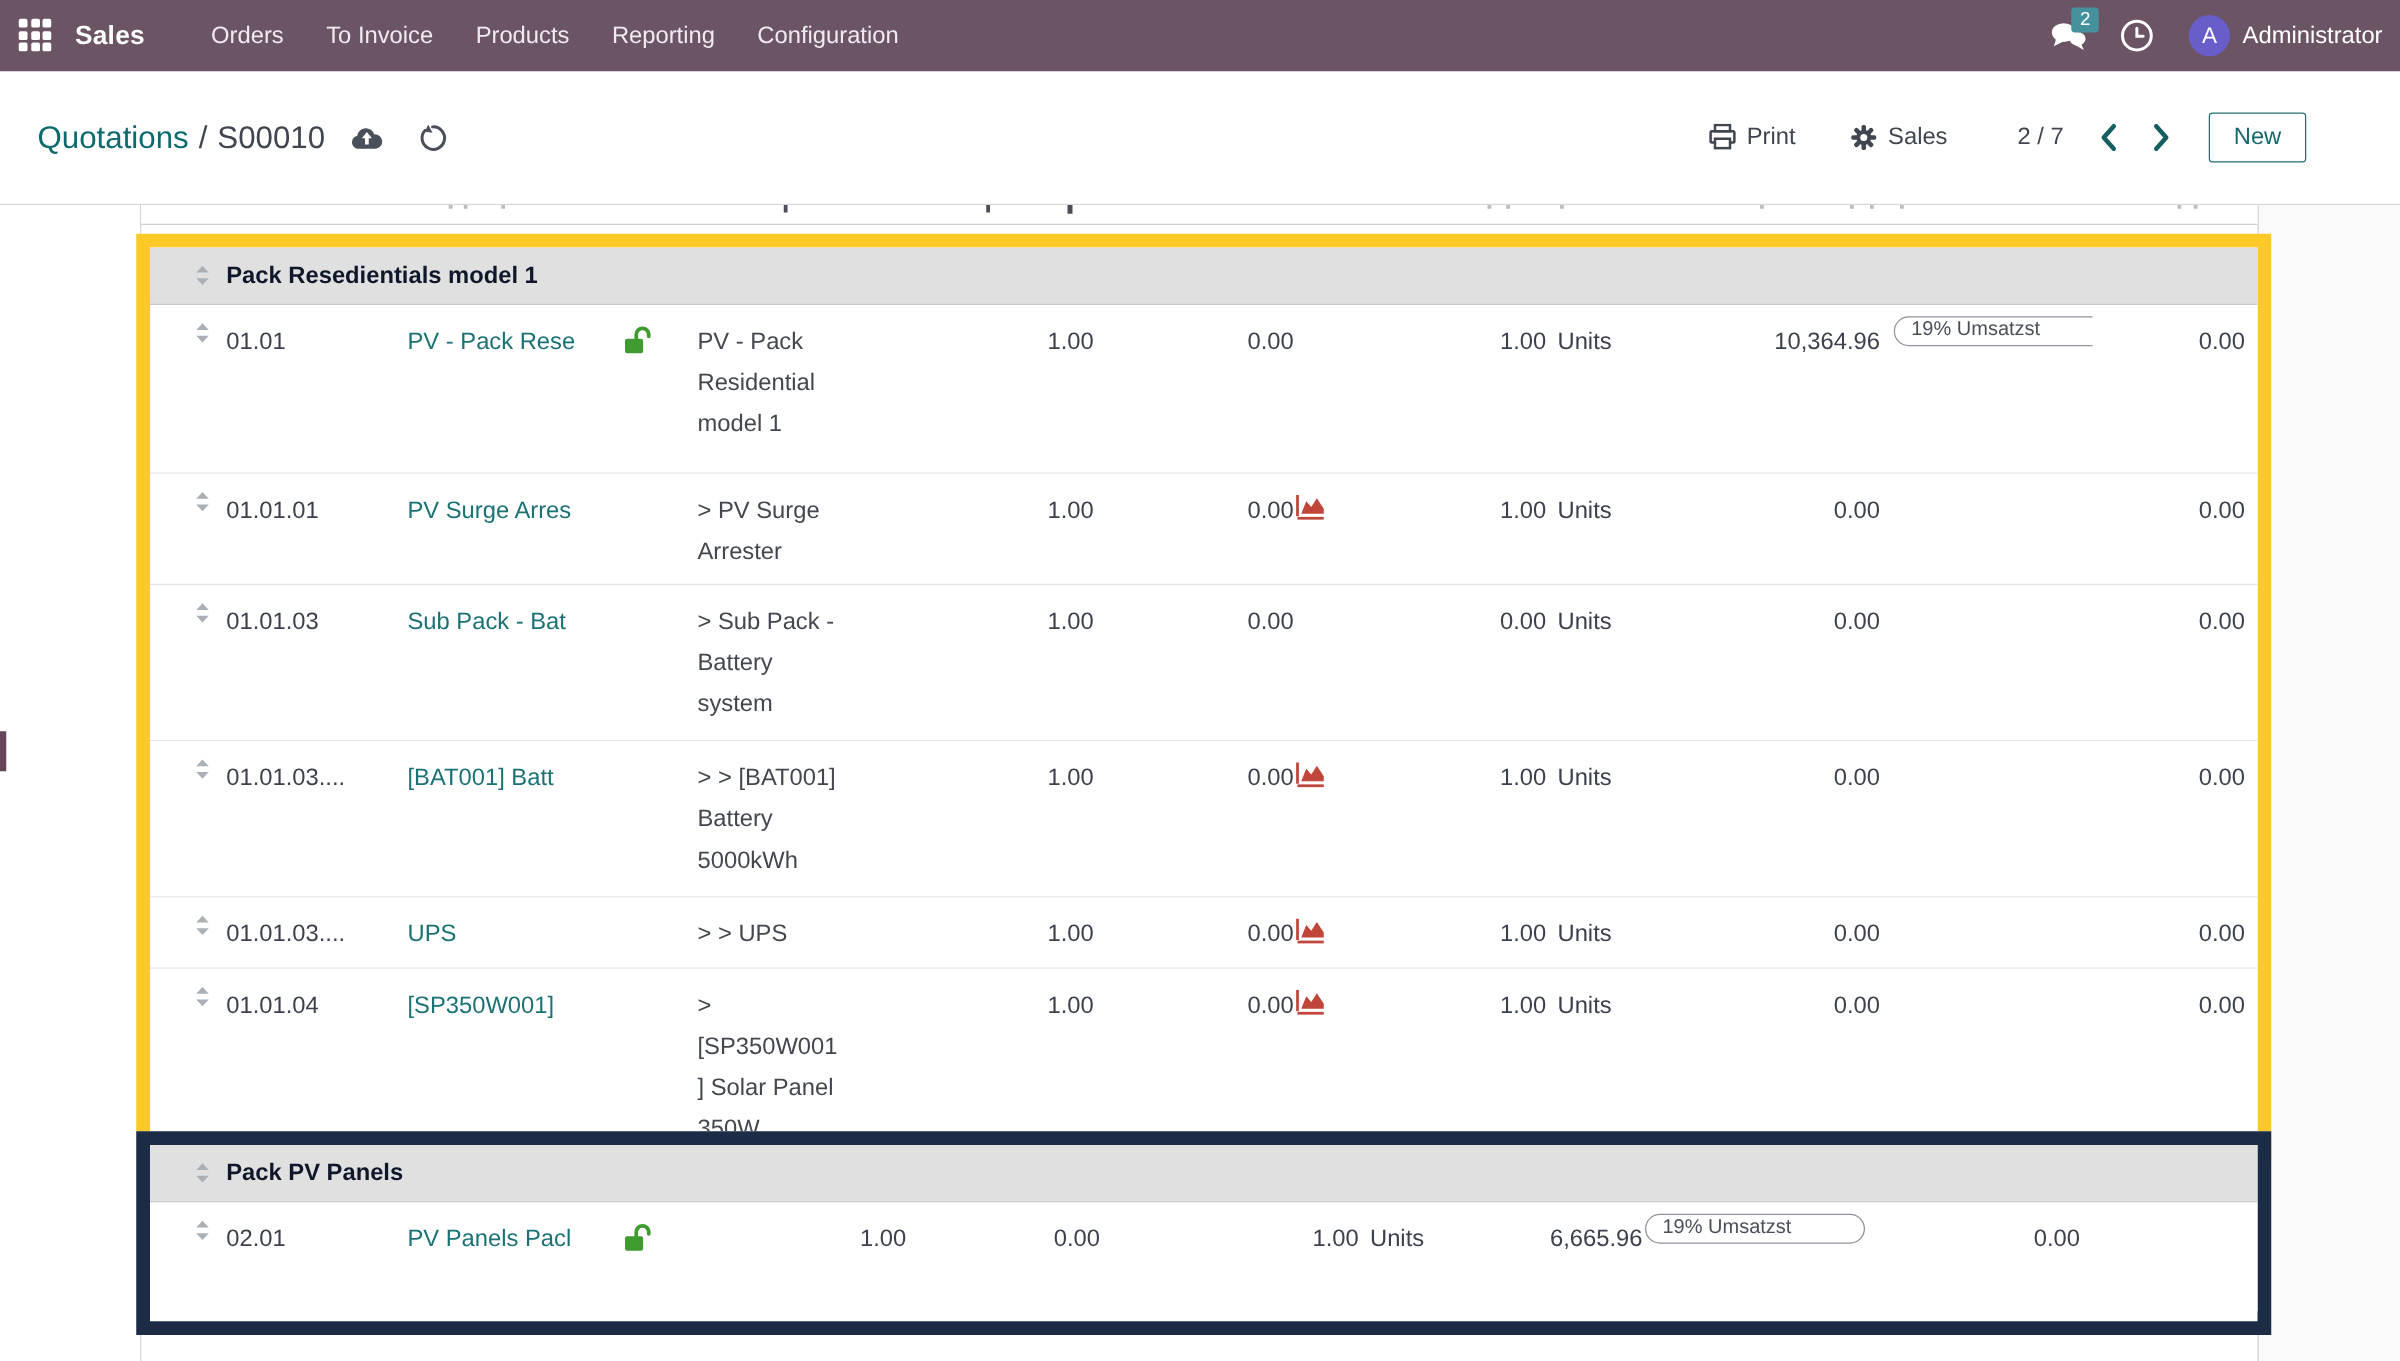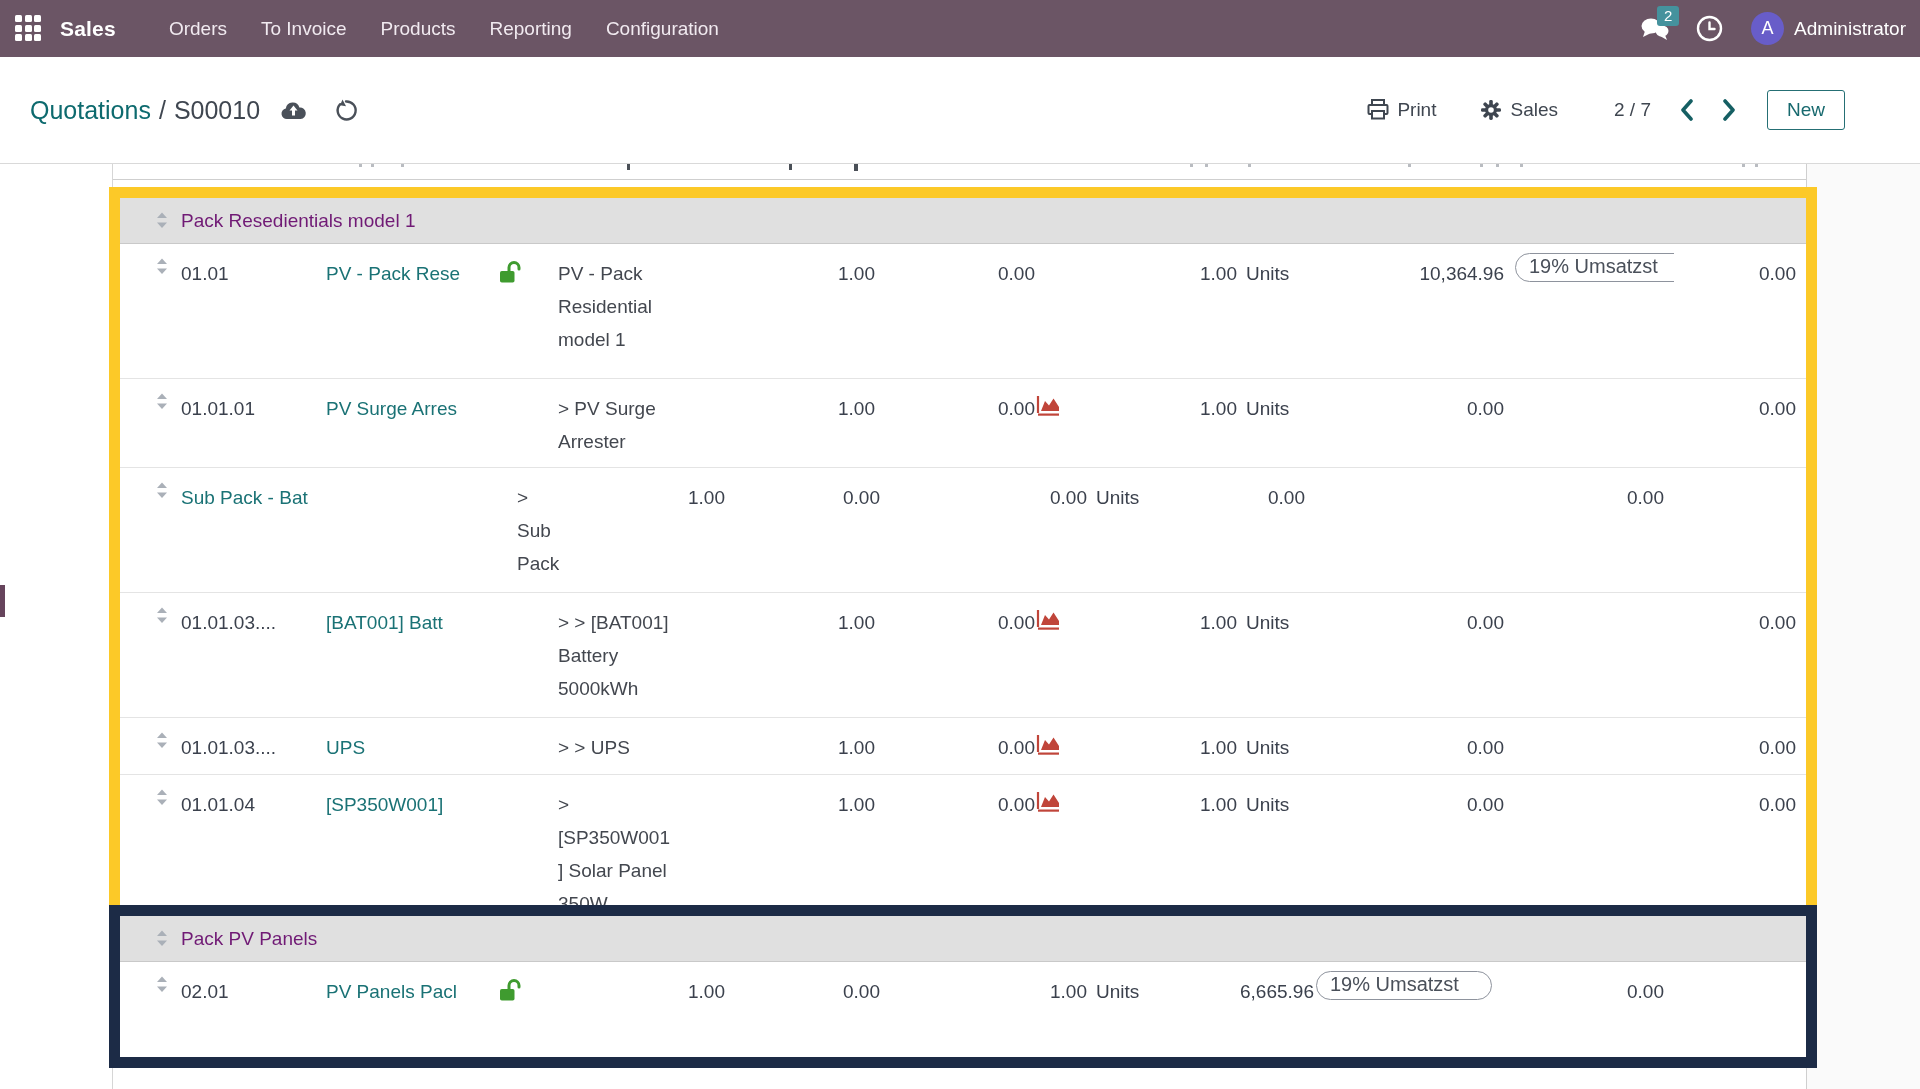--- a/index.html
+++ b/index.html
@@ -45,38 +45,38 @@
   .header-strip { position:absolute; left:113px; width:1693px; top:0; height:16px; background:#fff; border-bottom:1px solid #cfcfcf; }
   .tick { position:absolute; top:0; background:#4a4f57; }
   .tick.faint { background:#b9bcc1; }
 
   .hl-box { position:absolute; left:109px; width:1708px; background:#fff; display:flex; flex-direction:column; }
   .box-yellow { top:23px; height:743px; border:11px solid #fcc928; }
   .box-navy   { top:741px; height:163px; border:11px solid #1c2b46; }
 
   .grid-row { display:grid; grid-template-columns:61px 145px 171px 41px 192px 150px 155px 55px 150px 70px 199px 165px 132px; }
   .group-header { background:#e0e0e0; border-bottom:1px solid #c9c9c9; align-items:center; }
-  .group-name { grid-column:2 / 14; font-weight:normal; font-size:19px; color:#701a75; }
+  .group-name { grid-column:2 / 14; font-weight:bold; font-size:19px; color:#0f172a; }
   .line-row { border-bottom:1px solid #e4e4e4; background:#fff; font-size:19px; }
   .line-row:last-child, .group-header:last-child { border-bottom:none; }
   .cell { padding-top:13px; line-height:33px; }
   .c-handle { display:flex; justify-content:flex-end; padding-right:11px; }
   .group-header .c-handle { padding-top:0; align-self:center; }
   .c-product { overflow:hidden; white-space:nowrap; color:#1a7275; cursor:pointer; }
   .c-lock { padding-top:15px; padding-left:2px; }
   .c-desc { padding-left:20px; color:#43474f; }
   .num { text-align:right; }
   .c-qty { padding-right:5px; }
   .c-inv { padding-right:3px; }
   .c-uom { padding-left:6px; }
   .c-price { padding-right:5px; }
   .c-chart { padding-top:15px; text-align:center; }
   .c-tax { overflow:hidden; white-space:nowrap; }
   .tax-pill { display:inline-block; margin:9px 0 0 6px; border:1px solid #8e939d; border-radius:15px;
-    padding:1px 13px 3px; font-size:20px; color:#4a505a; min-width:176px; }
+    padding:1px 13px 3px; font-size:16px; color:#4a505a; min-width:176px; }
   .c-amount { padding-right:10px; }
   .sliver { position:absolute; left:0; top:421px; width:5px; height:32px; background:#66445c; }
   svg { display:block; }
 </style>
 </head>
 <body>
 
 <div class="navbar">
   <div class="apps-grid">
     <i></i>
@@ -263,20 +263,21 @@
         <div class="c-tax"></div>
         <div class="cell num c-amount">0.00</div>
       </div>
       <div class="grid-row line-row" style="height: 125px;">
         <div class="cell c-handle">
           <svg width="16" height="19" viewBox="0 0 16 19">
             <path d="M3 7 L8 1.5 L13 7 Z" fill="#aab0b8"></path>
             <path d="M3 11.5 L13 11.5 L8 17 Z" fill="#aab0b8"></path>
           </svg>
         </div>
+        <div class="cell c-seq">01.01.03</div>
         <div class="cell c-product">Sub Pack - Bat</div>
         <div class="c-lock"></div>
         <div class="cell c-desc">
           <div>&gt; Sub Pack -</div>
           <div>Battery</div>
           <div>system</div>
         </div>
         <div class="cell num c-qty">1.00</div>
         <div class="cell num">0.00</div>
         <div class="c-chart"></div>

